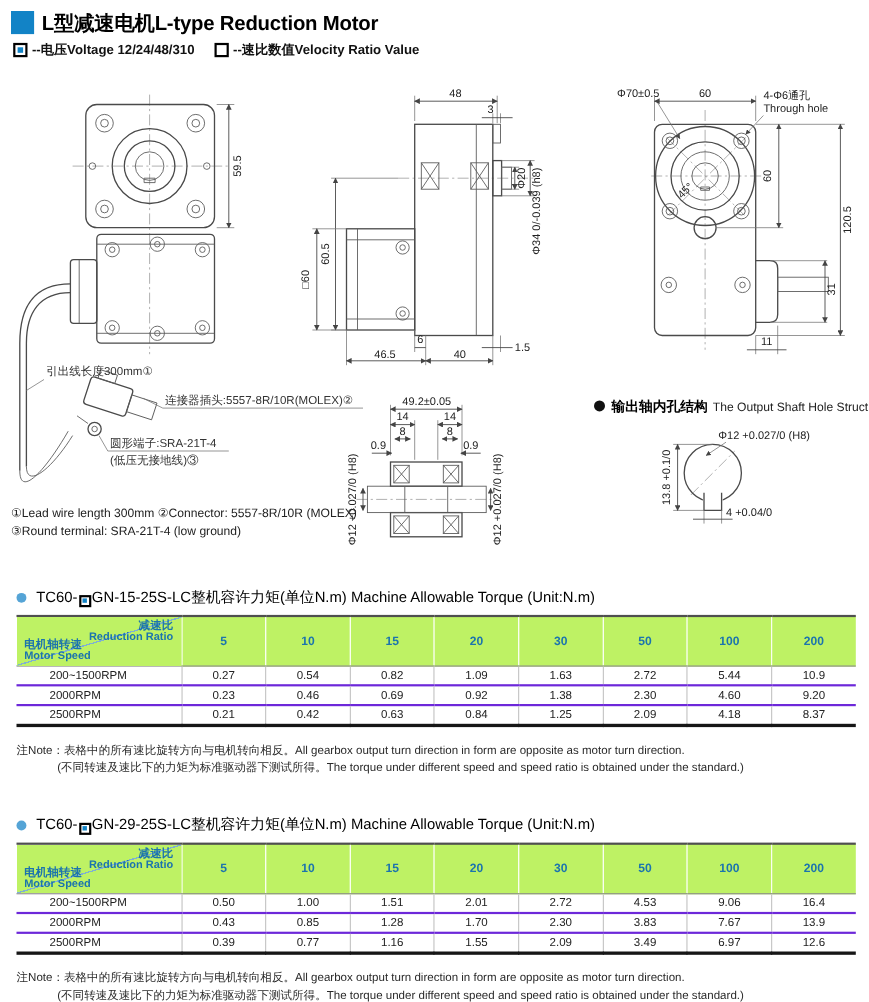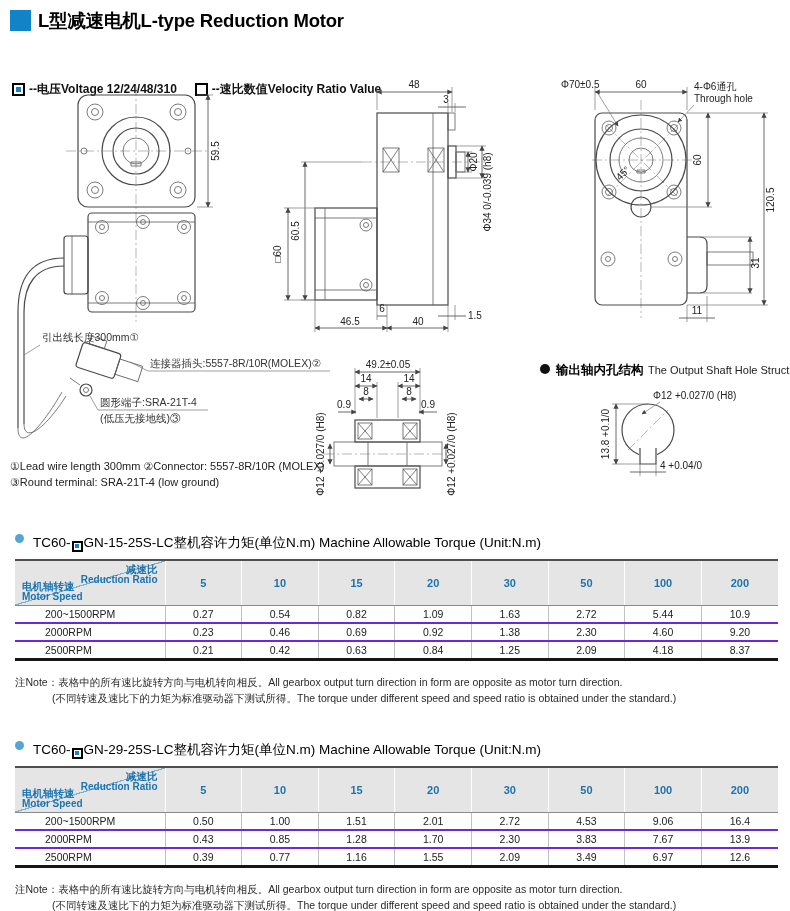--- a/index.html
+++ b/index.html
@@ -5,46 +5,46 @@
   html,body{margin:0;padding:0;}
   body{
     width:790px;height:911px;position:relative;background:#ffffff;
     font-family:"Liberation Sans",sans-serif;color:#111;overflow:hidden;
   }
 
   
   #title-bar{position:absolute;top:8px;left:10px;display:flex;align-items:center;}
   .title-sq{width:21px;height:21px;background:#1283c6;margin-right:7px;}
   #page-title{font-size:18.5px;font-weight:bold;letter-spacing:-0.2px;color:#000;}
-  #legend-row{position:absolute;top:37px;left:12px;display:flex;align-items:center;font-size:12px;font-weight:bold;color:#111;margin-top:44px;}
+  #legend-row{position:absolute;top:37px;left:12px;display:flex;align-items:center;font-size:12px;font-weight:bold;color:#111;}
   .sym-sq{width:9px;height:9px;border:2px solid #000;display:inline-flex;align-items:center;justify-content:center;margin-right:4px;}
   .sym-sq .in{width:5px;height:5px;background:#1283c6;}
   .sym-sq.open .in{background:transparent;}
   .leg-gap{width:18px;}
 
   
   #drawing-svg{position:absolute;top:58px;left:0;}
   .ol{stroke:#4a4a4a;stroke-width:1.2;fill:none;}
   .ol2{stroke:#5a5a5a;stroke-width:0.8;fill:none;}
   .cl{stroke:#9a9a9a;stroke-width:0.7;fill:none;stroke-dasharray:10 3 2 3;}
   .dim{stroke:#444;stroke-width:0.8;fill:none;}
   .ext{stroke:#777;stroke-width:0.7;fill:none;}
   .dt{font-size:10px;fill:#222;}
   .lbl{font-size:10.5px;fill:#333;}
 
   
   .tsec{position:absolute;left:15px;width:763px;}
-  .ttl{display:flex;font-size:13.5px;color:#000;margin-bottom:7px;}
+  .ttl{display:flex;align-items:center;font-size:13.5px;color:#000;margin-bottom:7px;}
   .blt{width:9px;height:9px;border-radius:50%;background:#55a4d6;margin-right:9px;flex:0 0 auto;}
   .vsq{width:7px;height:7px;border:2px solid #000;display:inline-flex;align-items:center;justify-content:center;margin:0 1px;position:relative;top:1px;}
   .vsq .vsq-in{width:4px;height:4px;background:#1283c6;}
   table{border-collapse:collapse;width:763px;table-layout:fixed;border-bottom:3px solid #161616;}
   col.c0{width:150px;}
   thead th{
-    background:#e5e5e5;color:#1b74ae;font-size:11px;font-weight:bold;
+    background:#bef264;color:#1b74ae;font-size:11px;font-weight:bold;
     height:44px;border-top:2px solid #4f4f4f;border-bottom:1px solid #8a8a8a;padding:0;
   }
   thead th + th{border-left:1px solid #ffffff;}
   th.corner{position:relative;}
   .diag{position:absolute;inset:0;background:linear-gradient(to bottom right,transparent 49.3%,#7fb0d2 49.3%,#7fb0d2 50.7%,transparent 50.7%);}
   .c-top{position:absolute;top:3px;right:7px;text-align:right;line-height:10.5px;font-size:10px;}
   .c-top .zh{font-size:10.5px;}
   .c-bot{position:absolute;bottom:3px;left:7px;text-align:left;line-height:10.5px;font-size:10px;}
   .c-bot .zh{font-size:10.5px;}
   tbody td{

